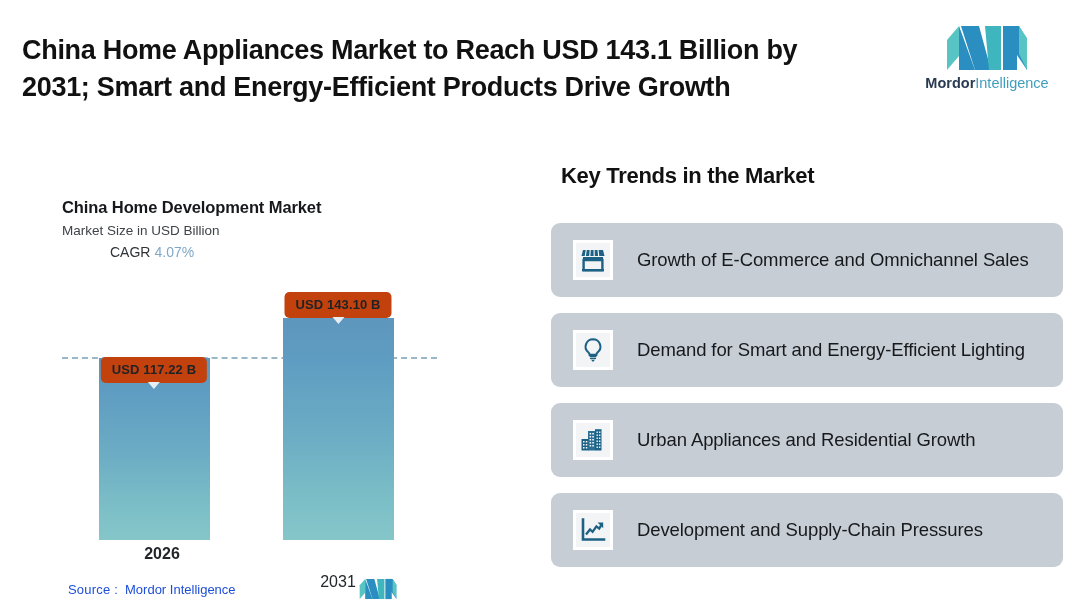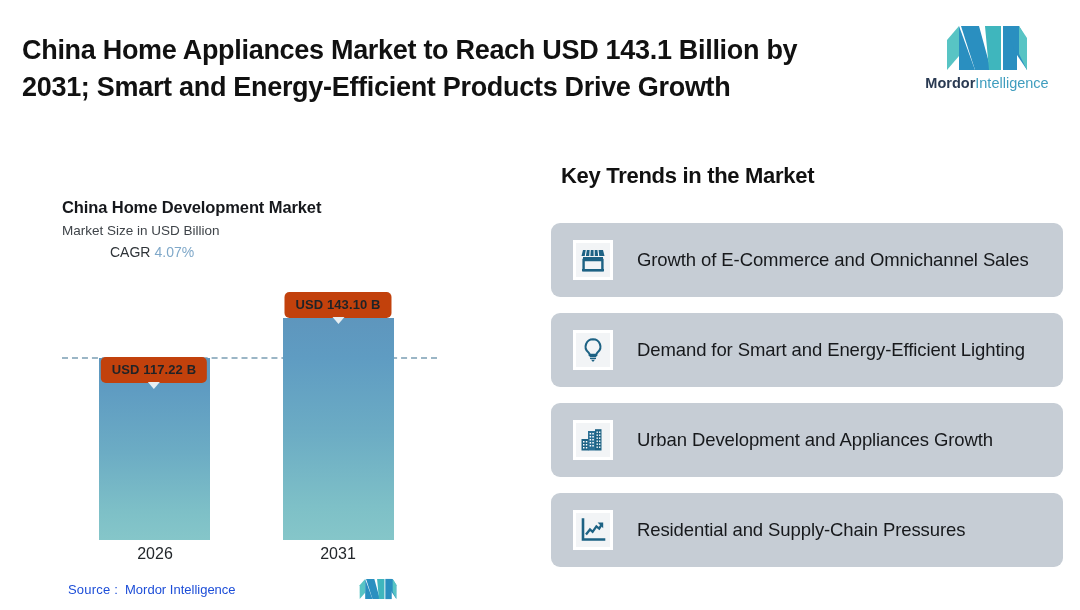--- a/index.html
+++ b/index.html
@@ -112,22 +112,22 @@
   #bar-label-2026 { left: 154px; top: 182px; margin-top: 25px; }
   #bar-label-2031 { left: 338px; top: 142px; }
 
   .x-tick {
     position: absolute;
     top: 395px;
     font-size: 16px;
     color: #23272b;
     transform: translateX(-50%);
   }
-  #x-tick-2026 { left: 155px; }
-  #x-tick-2031 { left: 338px; }
+  #x-tick-2026 { left: 162px; font-weight: bold; }
+  #x-tick-2031 { left: 338px; margin-top: 28px; }
 
   #chart-source {
     position: absolute;
     left: 68px; top: 432px;
     font-size: 13px;
     color: #1d4ed8;
     white-space: nowrap;
   }
   #chart-source .src-label { letter-spacing: 0.2px; }
   #chart-source .src-value { margin-left: 7px; }
@@ -296,28 +296,28 @@
               <rect x="19" y="10.5" width="1.4" height="1.4"></rect>
             <rect x="16.5" y="13.5" width="1.4" height="1.4"></rect>
               <rect x="19" y="13.5" width="1.4" height="1.4"></rect>
             <rect x="16.5" y="16.5" width="1.4" height="1.4"></rect>
               <rect x="19" y="16.5" width="1.4" height="1.4"></rect>
             <rect x="16.5" y="19.5" width="1.4" height="1.4"></rect>
               <rect x="19" y="19.5" width="1.4" height="1.4"></rect>
           </g>
         </svg>
       </div>
-      <div class="trend-label">Urban Development and Appliances Growth</div>
+      <div class="trend-label">Urban Appliances and Residential Growth</div>
     </div>
 
     <div class="trend-card">
       <div class="trend-icon-box">
         <svg width="26" height="26" viewBox="0 0 26 26">
           <path d="M3 2.5 V22.5 H24" fill="none" stroke="#1d6284" stroke-width="2.6" stroke-linecap="square"></path>
           <path d="M6 17.5 L10 12.5 L12.6 14.8 L16.4 9.4 L19.2 11.6 L22.2 6.6" fill="none" stroke="#1d6284" stroke-width="2.3" stroke-linejoin="miter"></path>
           <path d="M17.6 5.6 H23.2 V11.2 Z" fill="#1d6284"></path>
         </svg>
       </div>
-      <div class="trend-label">Residential and Supply-Chain Pressures</div>
+      <div class="trend-label">Development and Supply-Chain Pressures</div>
     </div>
 
   </div>
 </div>
 
 </body></html>

